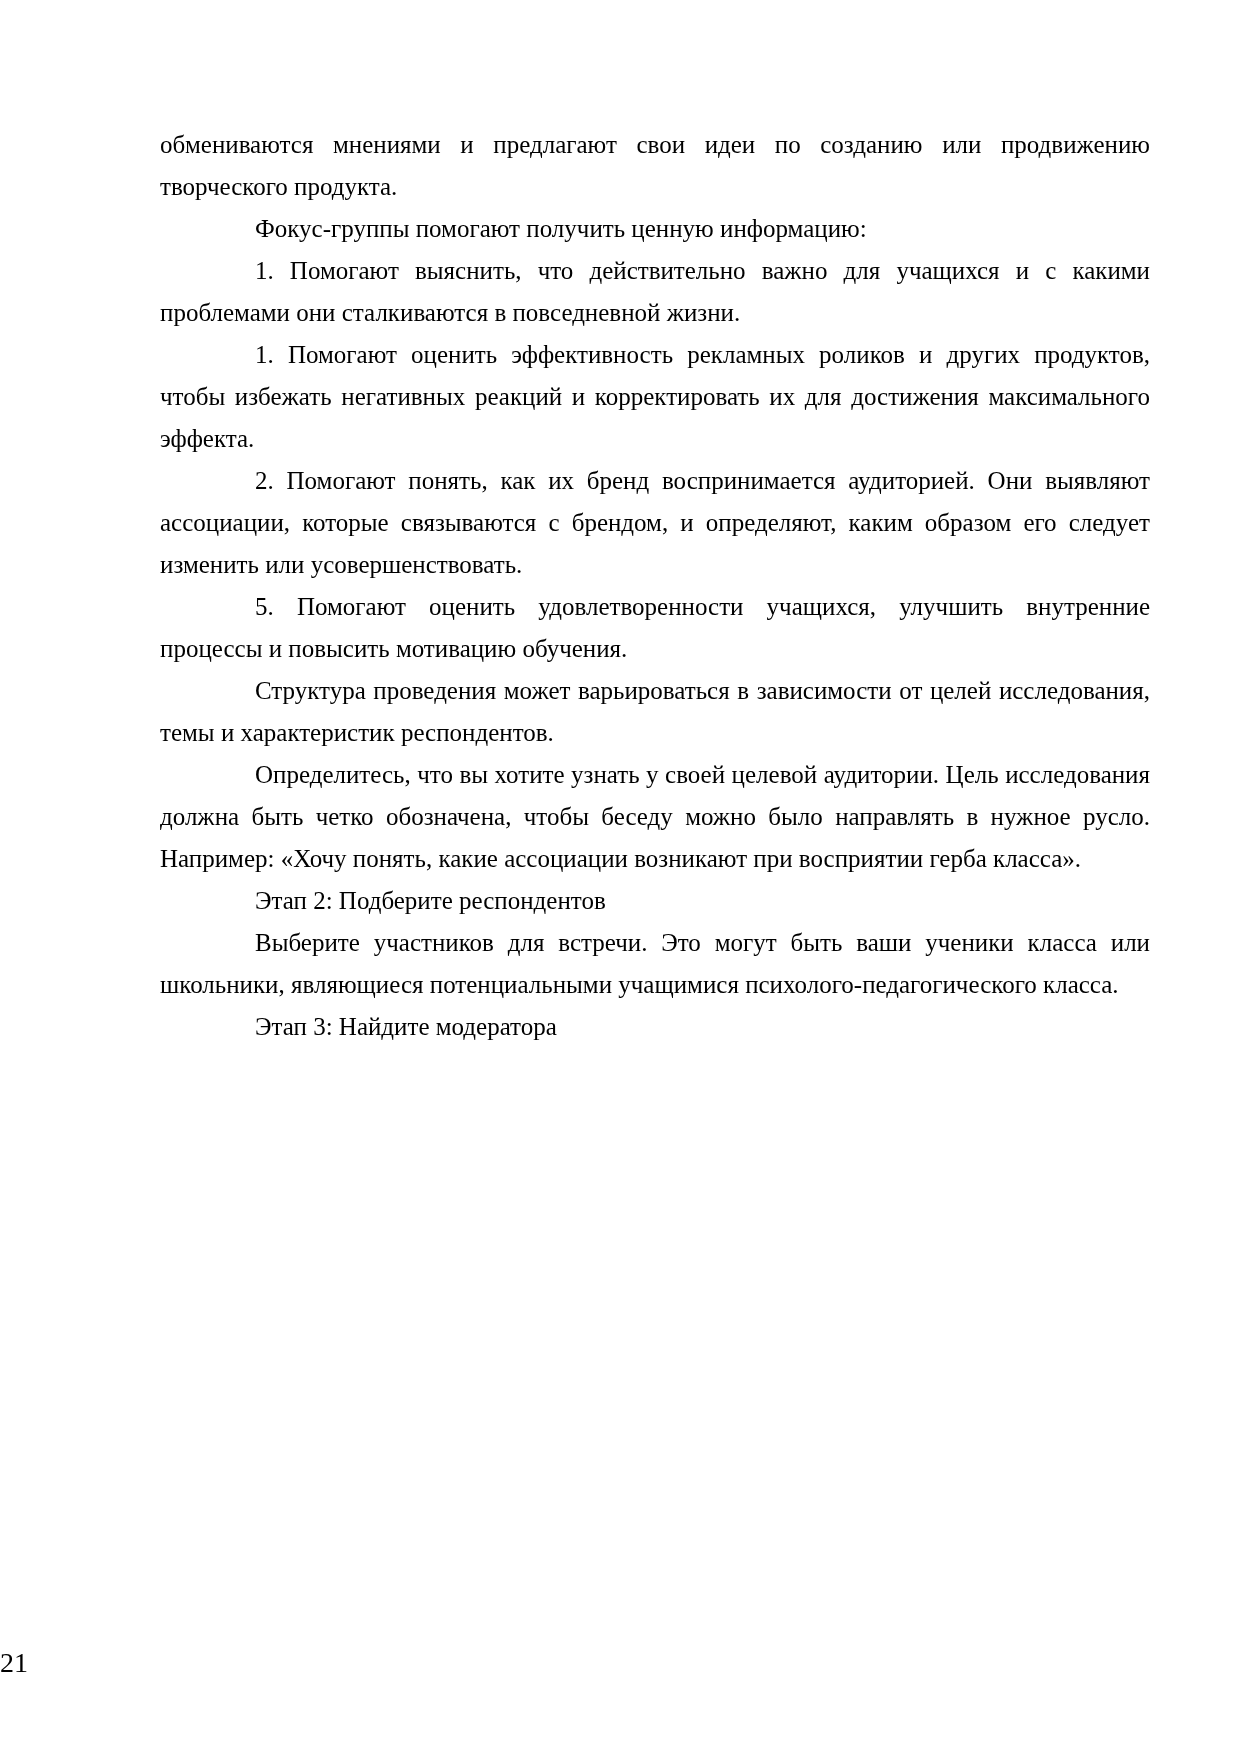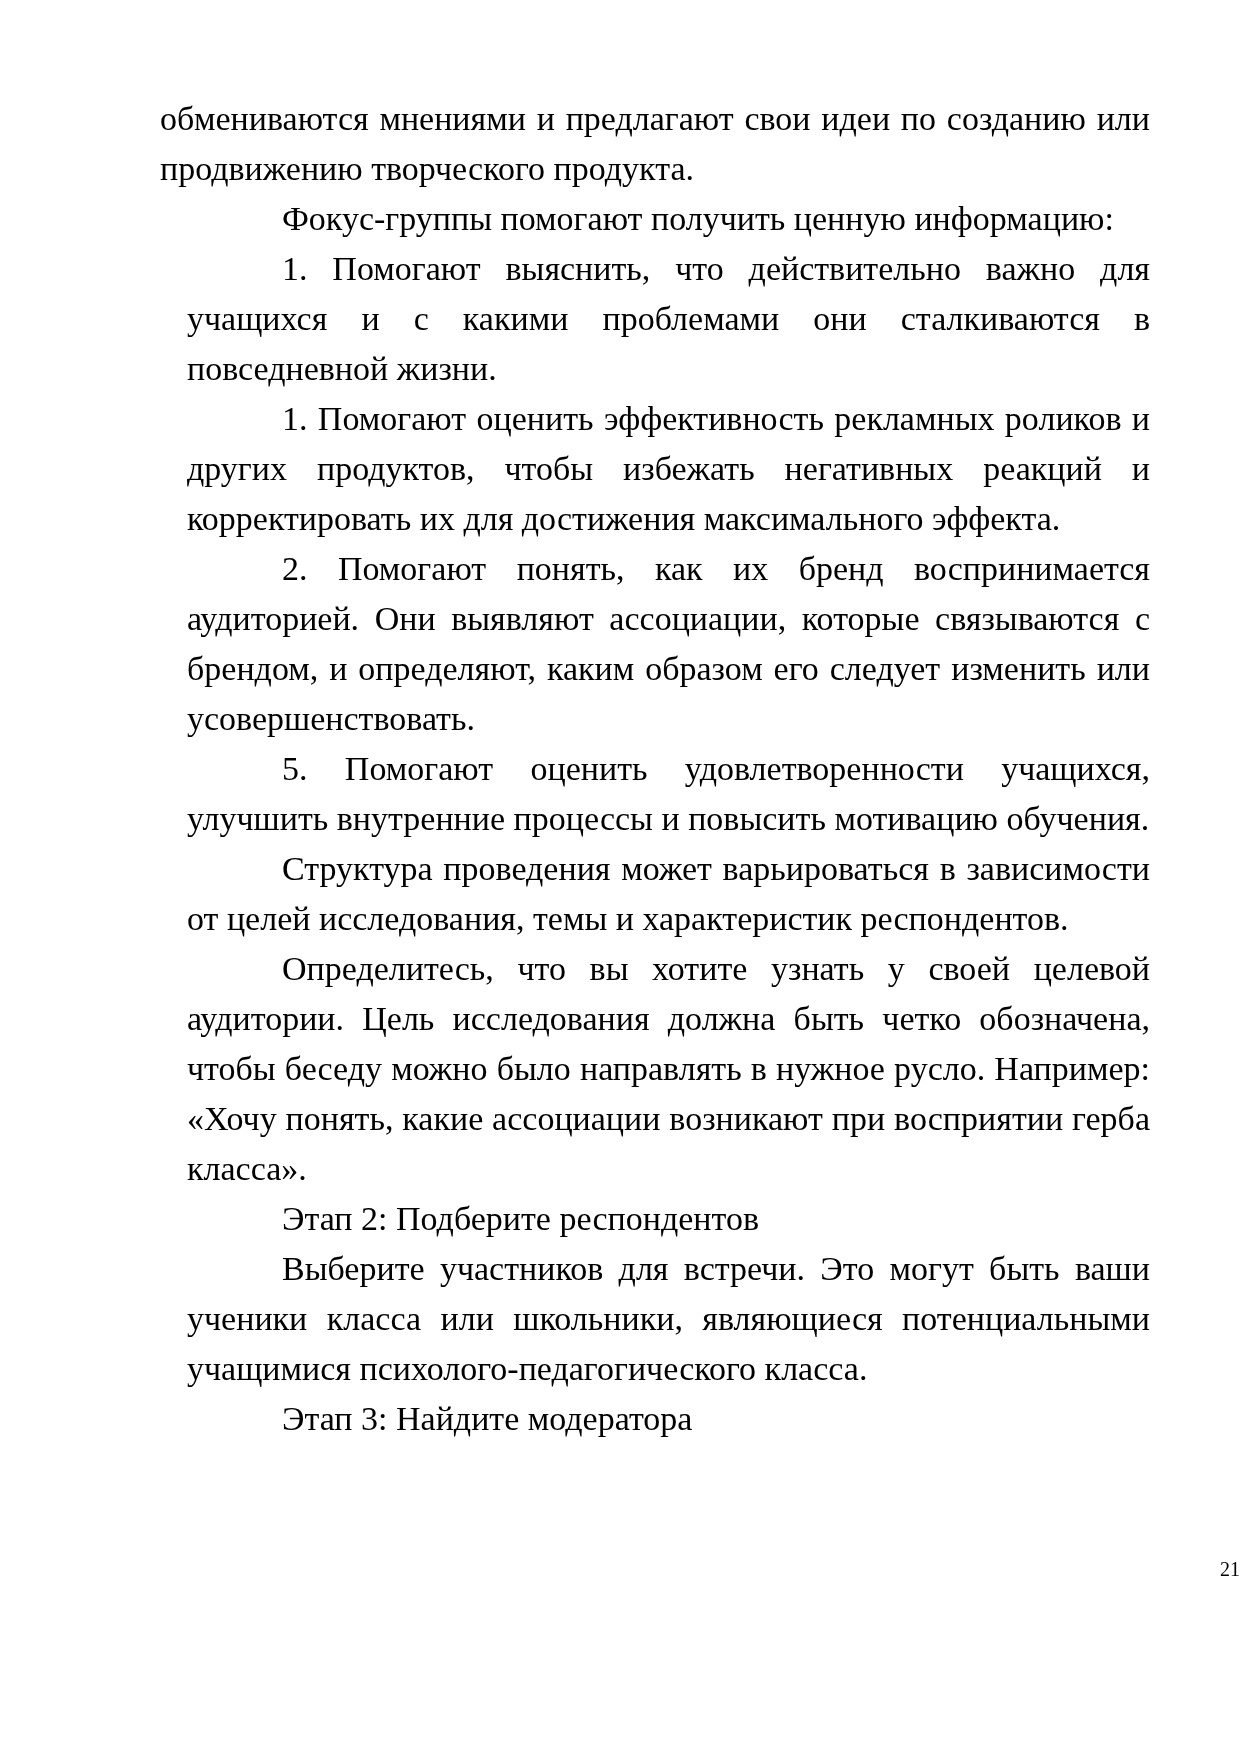--- a/index.html
+++ b/index.html
@@ -12,41 +12,40 @@
     width: 1240px;
     height: 1754px;
     background: #ffffff;
     overflow: hidden;
     font-family: "Liberation Serif", "DejaVu Serif", serif;
     color: #000000;
   }
   .text-body {
     position: absolute;
     left: 160px;
-    top: 94px;
+    top: 124px;
     width: 990px;
-    font-size: 34px;
-    line-height: 50px;
+    font-size: 25px;
+    line-height: 42px;
   }
   .para {
     margin: 0;
     padding: 0;
     text-align: justify;
   }
   .para.indent {
     text-indent: 95px;
-    margin-left: 27px;
   }
   .page-number {
     position: absolute;
     left: 0;
-    top: 1551px;
+    top: 1645px;
     width: 100%;
-    text-align: right;
-    font-size: 20px;
+    text-align: left;
+    font-size: 28px;
     line-height: 36px;
   }
 </style>
 </head>
 <body>
 
 <div class="page">
   <div class="text-body">
 
   <p class="para">обмениваются мнениями и предлагают свои идеи по созданию или продвижению творческого продукта.</p>

